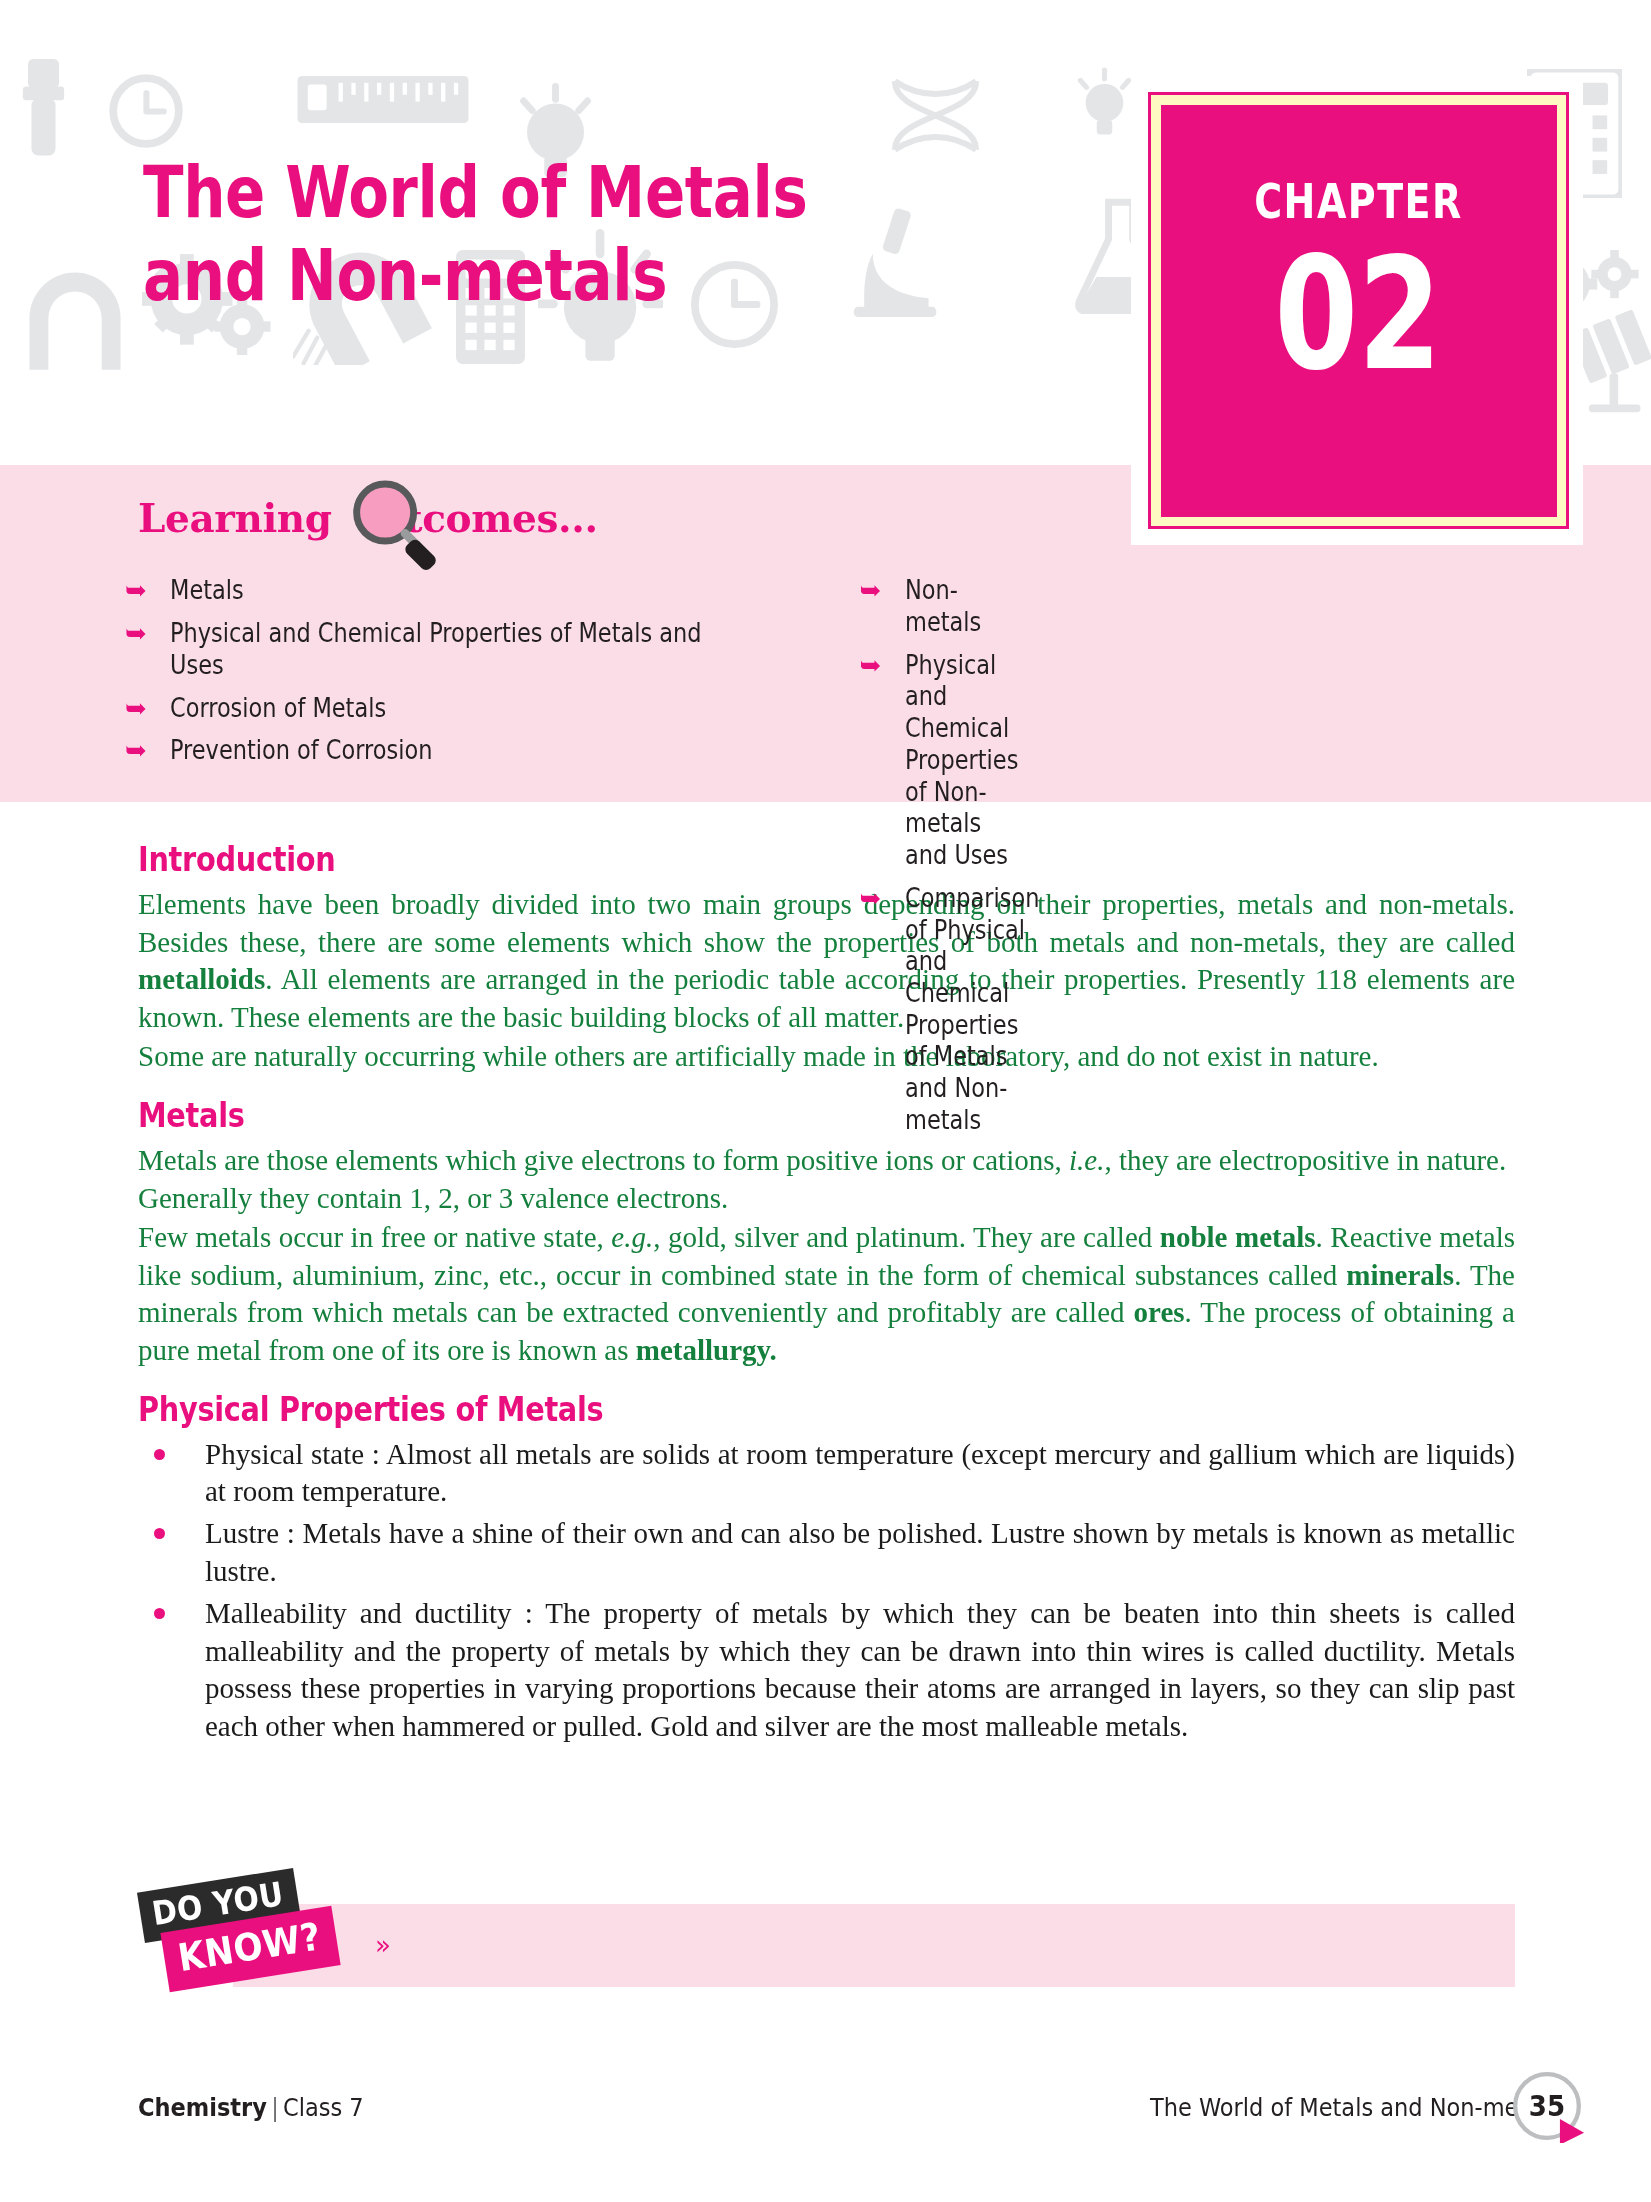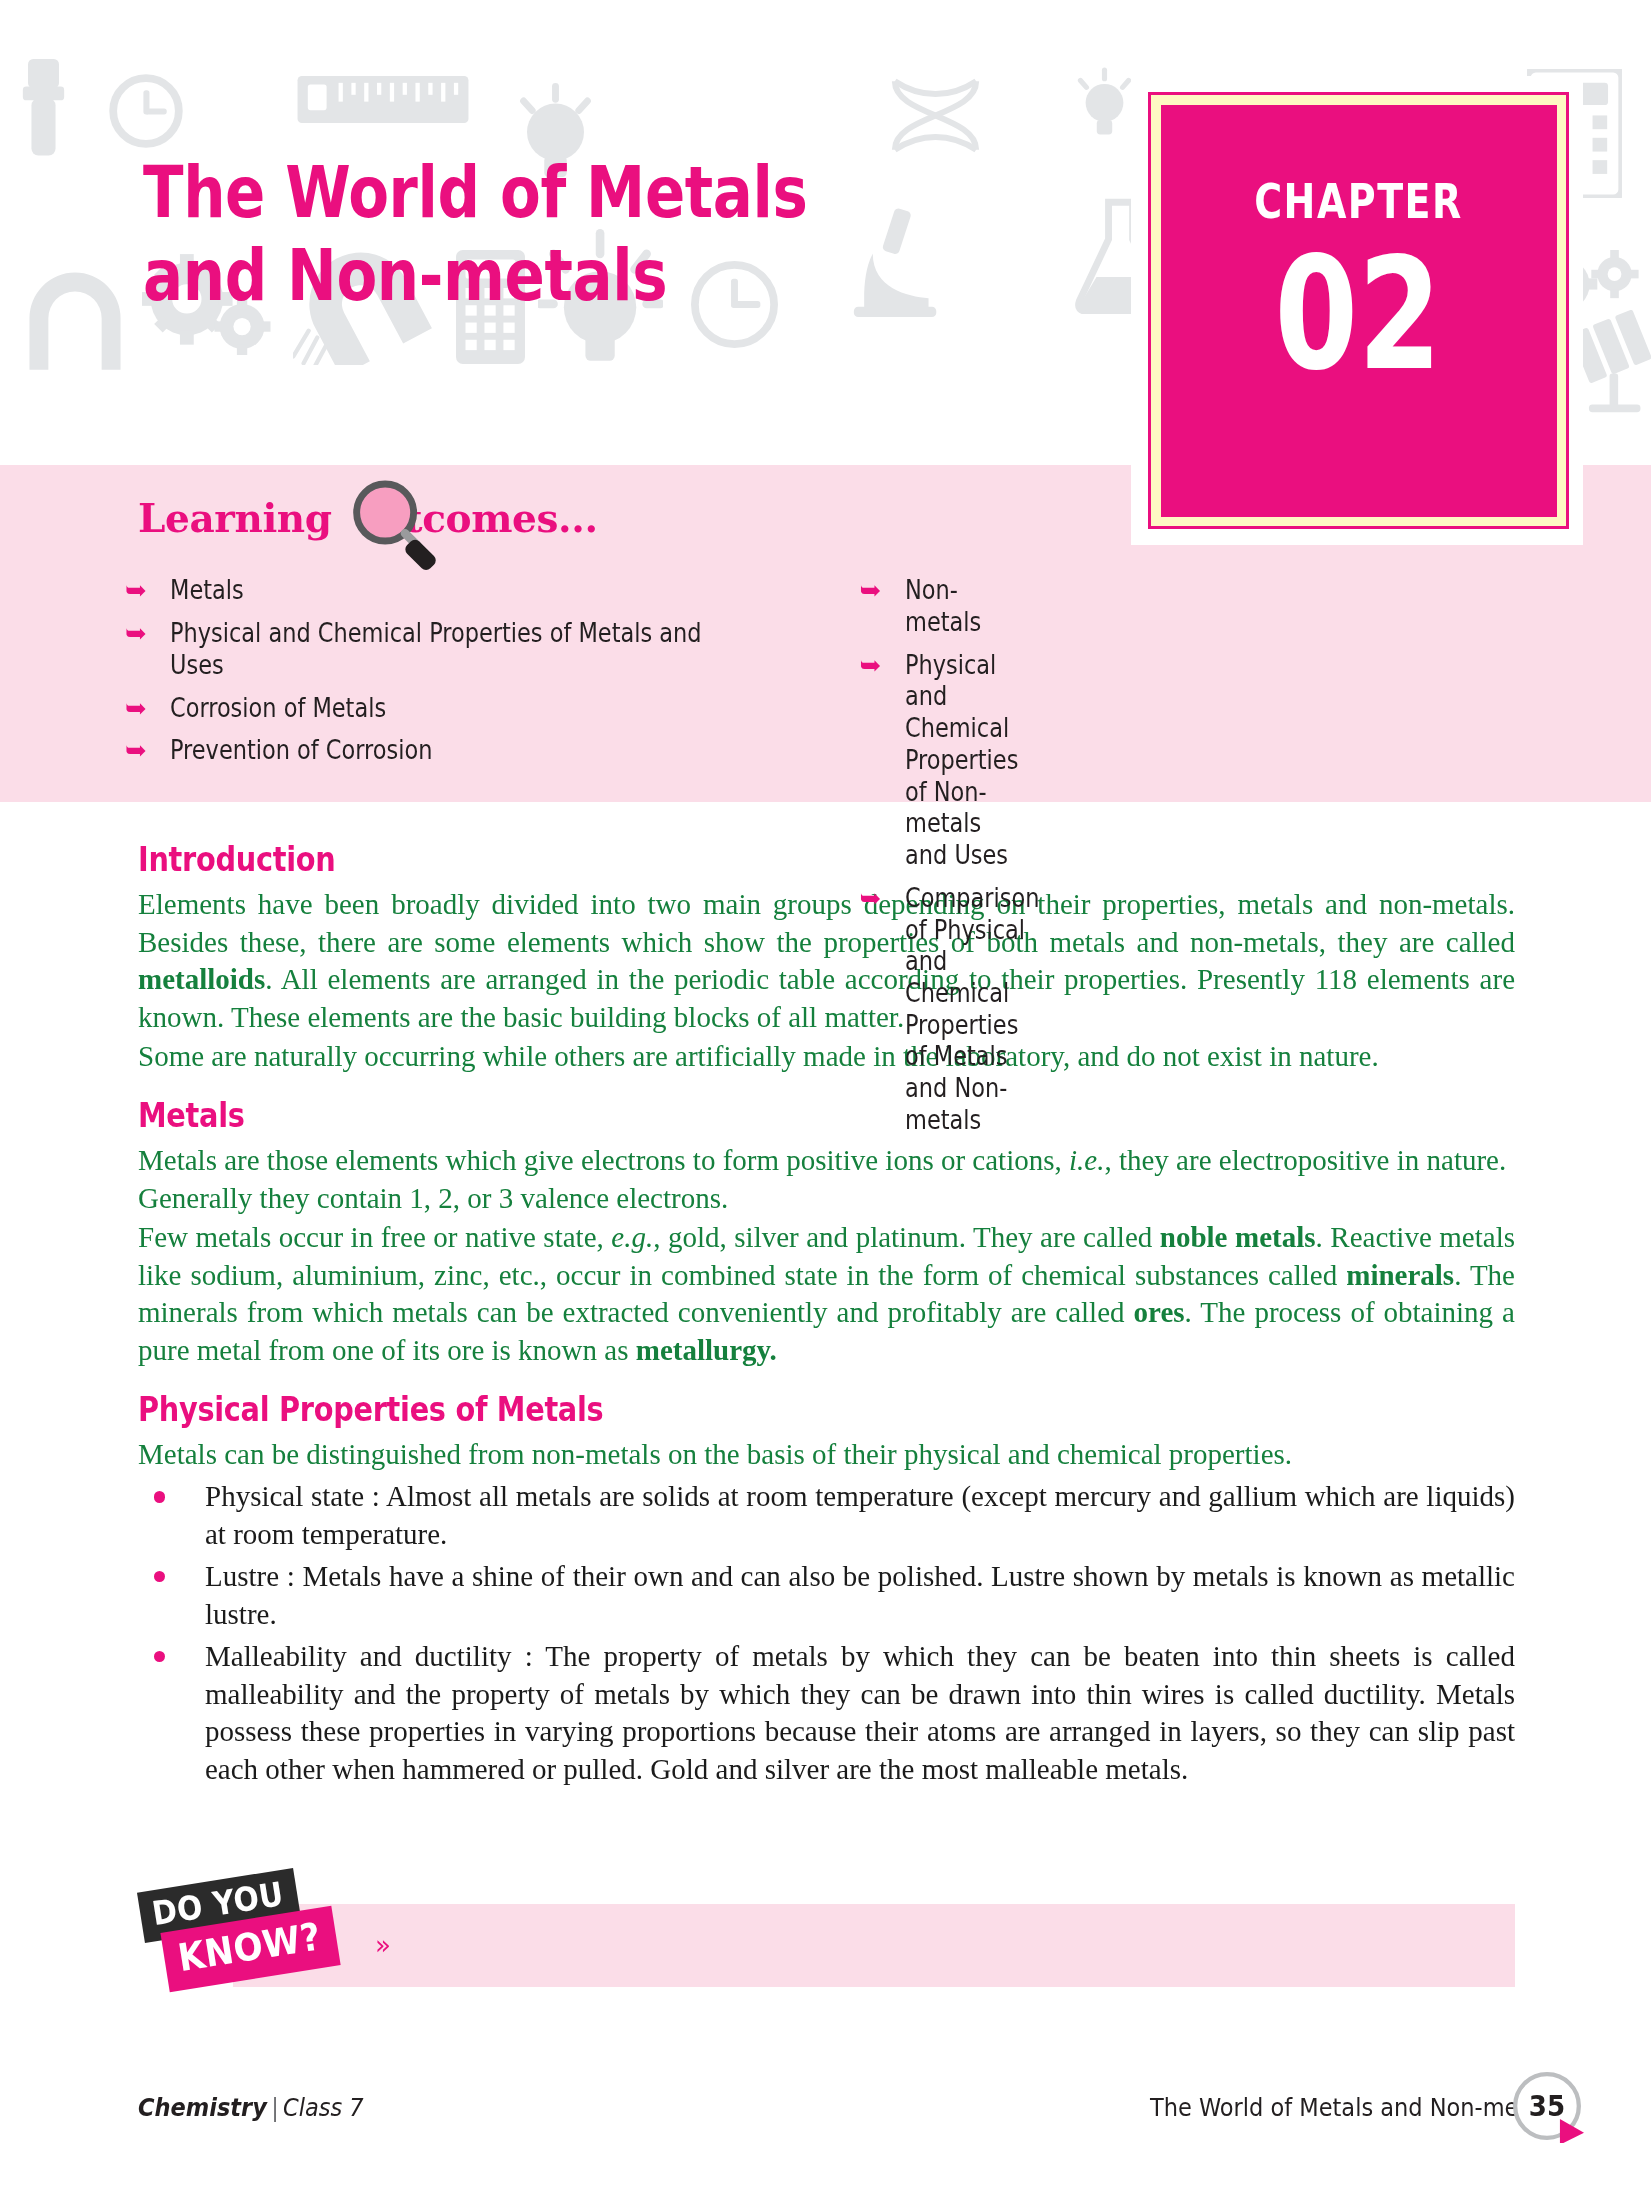--- a/index.html
+++ b/index.html
@@ -267,21 +267,20 @@
   }
 
   
   #footer-left {
     position: absolute;
     left: 138px; top: 2093px;
     font-family: "DejaVu Sans Condensed", "Liberation Sans Narrow", "Liberation Sans", sans-serif;
     font-size: 25px;
     color: #231f20;
     z-index: 2;
-    font-style: italic;
   }
   #footer-left .bold { font-weight: bold; }
   #footer-left .sep { color: #6d6e71; margin: 0 4.3px; }
 
   #footer-right {
     position: absolute;
     right: 92px; top: 2093px;
     font-family: "DejaVu Sans Condensed", "Liberation Sans Narrow", "Liberation Sans", sans-serif;
     font-size: 25px;
     color: #231f20;
@@ -544,21 +543,20 @@
 
   <h2 class="sec">Introduction</h2>
   <p class="body"><span>Elements have been broadly divided into two main groups depending on their properties, metals and non-metals. Besides these, there are some elements which show the properties of both metals and non-metals, they are called </span><b>metalloids</b><span>. All elements are arranged in the periodic table according to their properties. Presently 118 elements are known. These elements are the basic building blocks of all matter.</span></p>
   <p class="body nojust">Some are naturally occurring while others are artificially made in the laboratory, and do not exist in nature.</p>
 
   <h2 class="sec tight">Metals</h2>
   <p class="body nojust"><span>Metals are those elements which give electrons to form positive ions or cations, </span><i>i.e.</i><span>, they are electropositive in nature. Generally they contain 1, 2, or 3 valence electrons.</span></p>
   <p class="body"><span>Few metals occur in free or native state, </span><i>e.g.</i><span>, gold, silver and platinum. They are called </span><b>noble metals</b><span>. Reactive metals like sodium, aluminium, zinc, etc., occur in combined state in the form of chemical substances called </span><b>minerals</b><span>. The minerals from which metals can be extracted conveniently and profitably are called </span><b>ores</b><span>. The process of obtaining a pure metal from one of its ore is known as </span><b>metallurgy.</b></p>
 
   <h2 class="sec tight">Physical Properties of Metals</h2>
-  <p class="body nojust">Metals can be distinguished from non-metals on the basis of their physical and chemical properties.</p>
 
   <ul class="props">
     <li>
       <span class="dot"></span>
       <b>Physical state :</b><span> Almost all metals are solids at room temperature (except mercury and gallium which are liquids) at room temperature.</span>
     </li>
     <li>
       <span class="dot"></span>
       <b>Lustre :</b><span> Metals have a shine of their own and can also be polished. Lustre shown by metals is known as metallic lustre.</span>
     </li>

